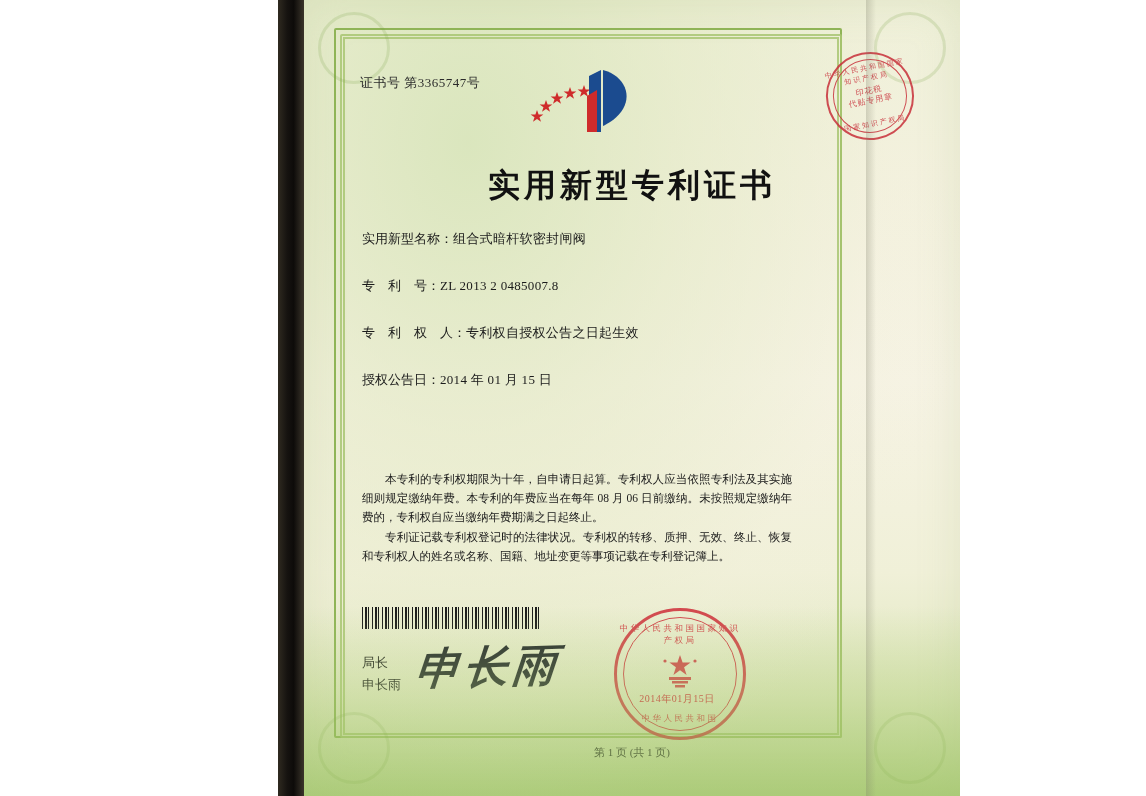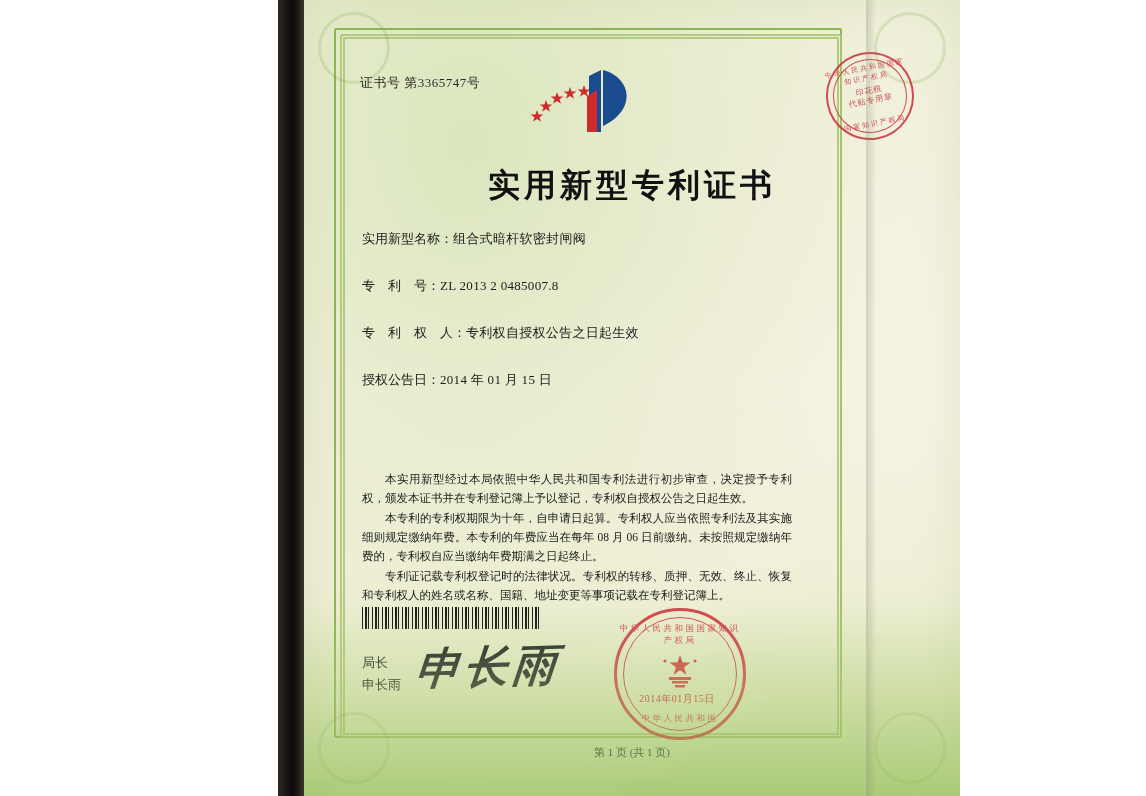--- a/index.html
+++ b/index.html
@@ -330,21 +330,20 @@
       </div>
       <div class="field">
         <span class="lbl">专　利　权　人：</span><span class="val">专利权自授权公告之日起生效</span>
       </div>
       <div class="field">
         <span class="lbl">授权公告日：</span><span class="val">2014 年 01 月 15 日</span>
       </div>
     </div>
 
     <div class="body-text">
-      <p>本实用新型经过本局依照中华人民共和国专利法进行初步审查，决定授予专利权，颁发本证书并在专利登记簿上予以登记，专利权自授权公告之日起生效。</p>
       <p>本专利的专利权期限为十年，自申请日起算。专利权人应当依照专利法及其实施细则规定缴纳年费。本专利的年费应当在每年 08 月 06 日前缴纳。未按照规定缴纳年费的，专利权自应当缴纳年费期满之日起终止。</p>
       <p>专利证记载专利权登记时的法律状况。专利权的转移、质押、无效、终止、恢复和专利权人的姓名或名称、国籍、地址变更等事项记载在专利登记簿上。</p>
     </div>
 
     <div class="barcode"></div>
 
     <div class="sig-block">
       <div>局长</div>
       <div>申长雨</div>
     </div>

